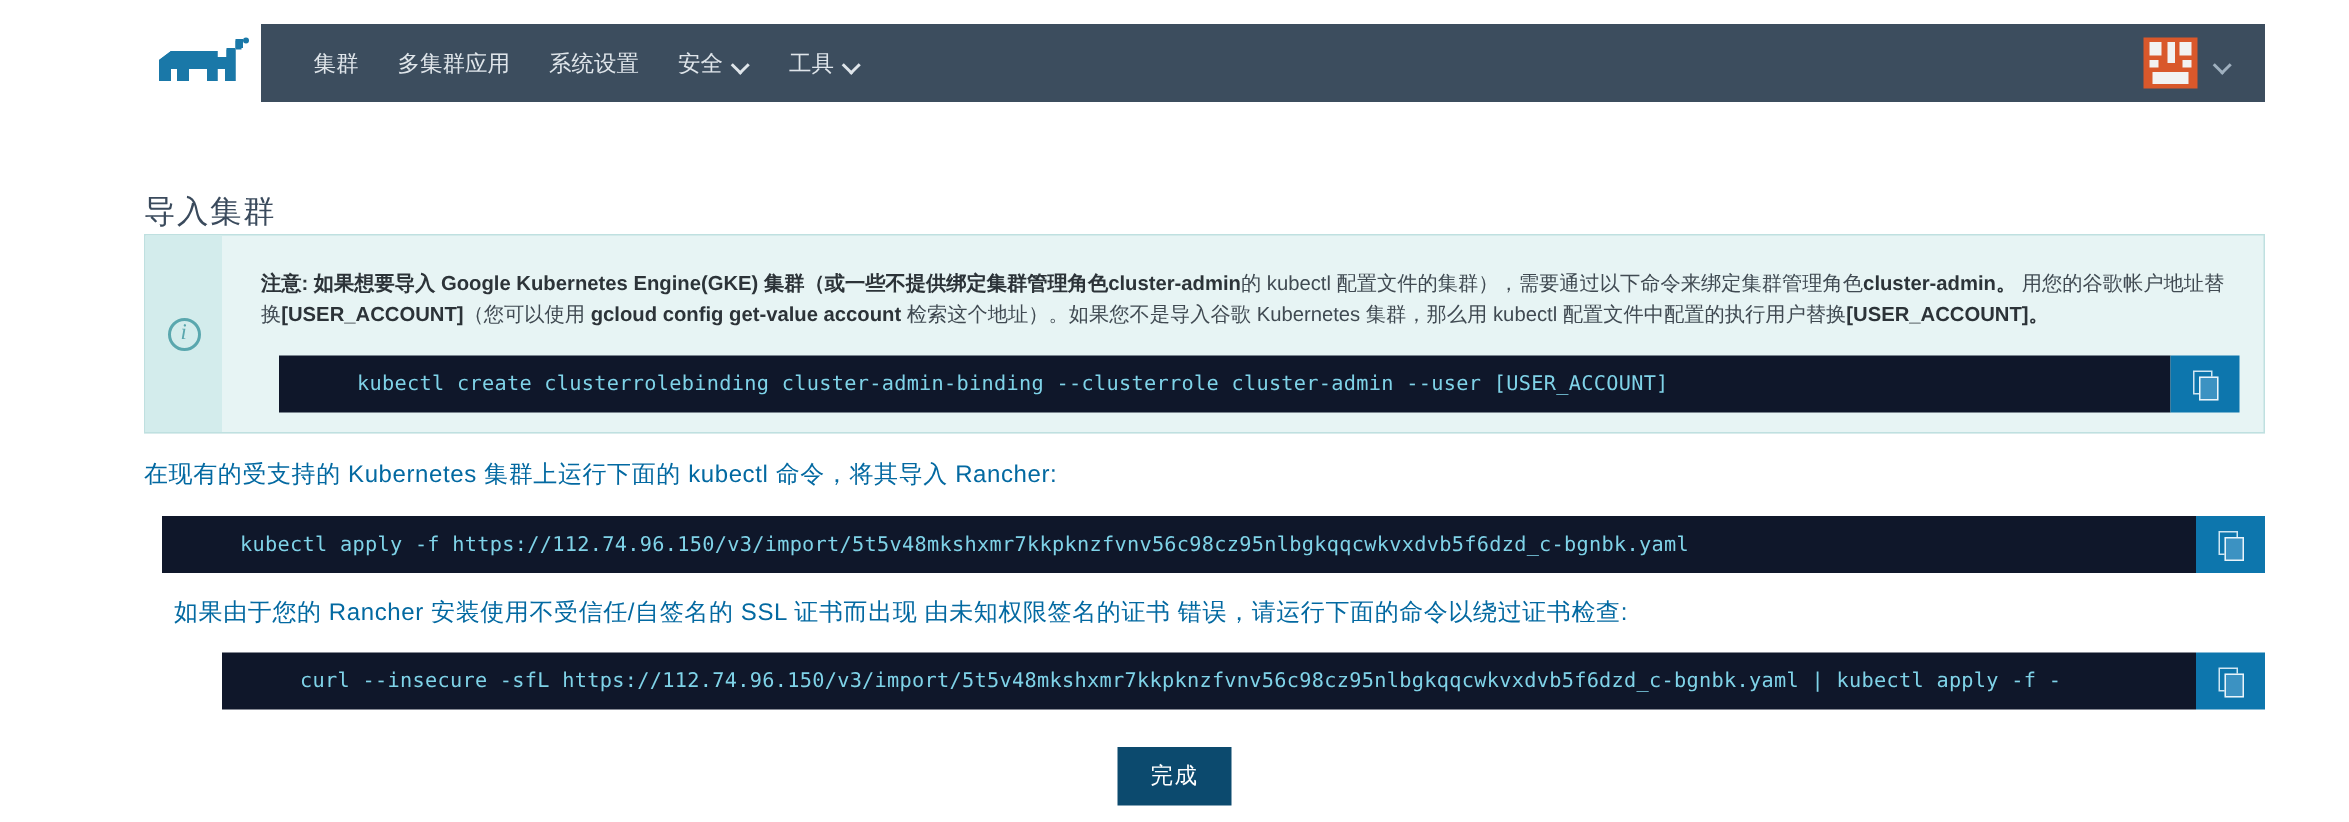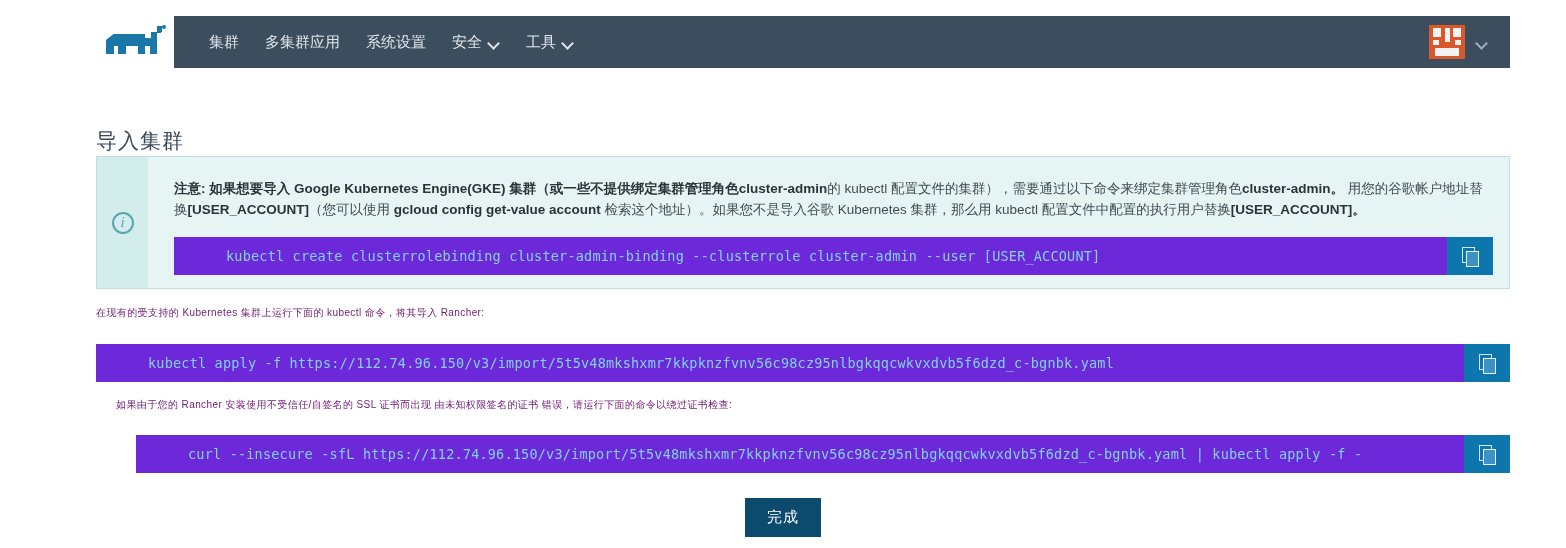--- a/index.html
+++ b/index.html
@@ -148,29 +148,30 @@
   .notice-text b { font-weight: bold; color: #2c3338; }
   .notice-code-wrap {
     margin-top: 16px;
     display: flex;
     height: 38px;
   }
 
   
   .code-box {
     flex: 1 1 auto;
-    background: #6d28d9;
+    background: #0f172a;
     color: #7fd3e8;
     font-family: "DejaVu Sans Mono", "Liberation Mono", monospace;
     font-size: 13.5px;
     display: flex; align-items: center;
     padding-left: 52px;
     white-space: nowrap;
     overflow: hidden;
     letter-spacing: 0.2px;
+    margin-left: 12px;
   }
   .copy-btn {
     width: 46px;
     flex: 0 0 46px;
     background: #0d76ad;
     display: flex; align-items: center; justify-content: center;
     cursor: pointer;
   }
   .copy-glyph {
     width: 16px; height: 18px;
@@ -189,22 +190,22 @@
     position: absolute;
     left: 4px; top: 4px;
     width: 11px; height: 14px;
     border: 1.6px solid #eaf4fa;
     background: #3c92c2;
   }
 
   .para {
     position: absolute;
     left: 96px;
-    font-size: 10px;
-    color: #701a75;
+    font-size: 16px;
+    color: #0369a1;
     letter-spacing: 0.4px;
   }
   #para1 { top: 306px; }
   #para2 { top: 398px; margin-left: 20px; }
 
   .code-row {
     position: absolute;
     left: 96px;
     width: 1414px;
     height: 38px;

